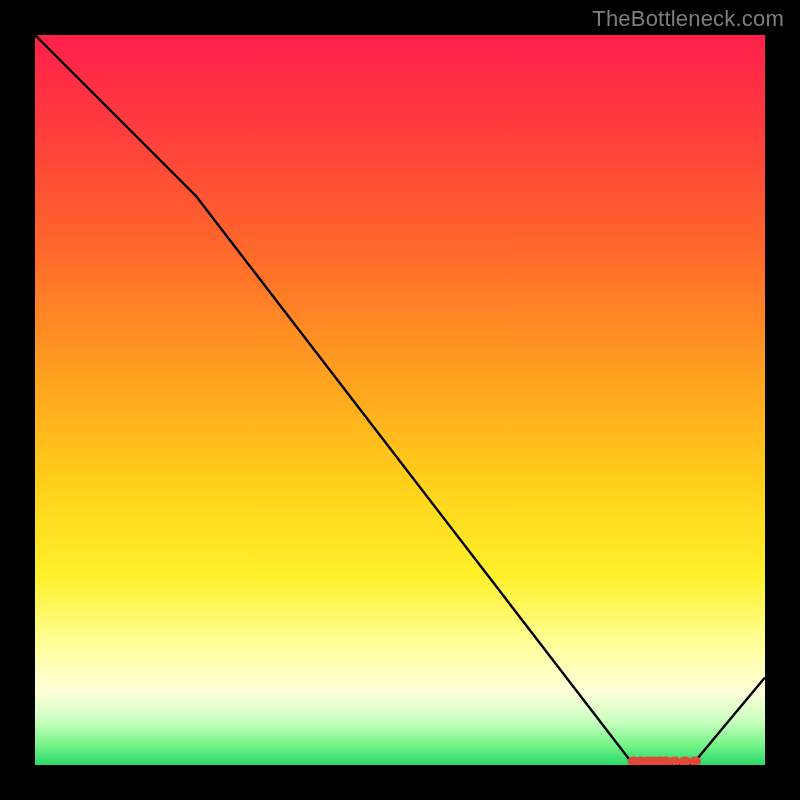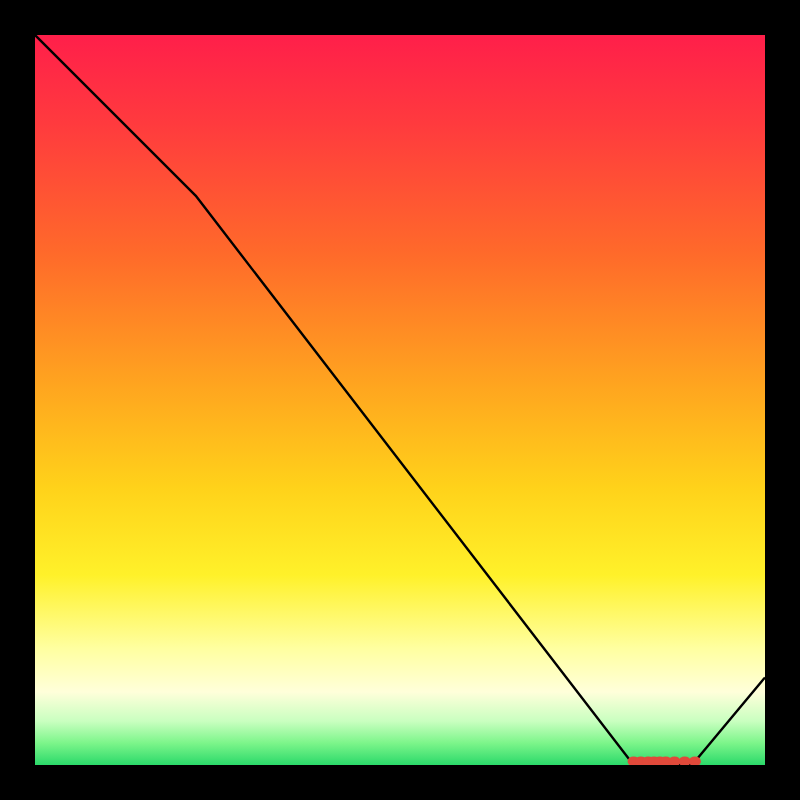--- a/index.html
+++ b/index.html
@@ -57,20 +57,21 @@
     top: 35px;
     width: 730px;
     height: 730px;
     z-index: 2;
   }
 </style>
 </head>
 <body>
 
 <div class="frame">
+  <div class="watermark">TheBottleneck.com</div>
 
   <div class="plot"></div>
 
   <svg class="overlay" viewBox="0 0 730 730" preserveAspectRatio="none">
     <polyline id="main-line" fill="none" stroke="#000" stroke-width="2.4" stroke-linejoin="round" points="0.0,0.0 160.6,160.6 598.6,730.0 657.0,730.0 730.0,642.4"></polyline>
     <g id="marker-group">
         <ellipse cx="598.6" cy="726.4" rx="6" ry="5" fill="#e0493a"></ellipse>
         <ellipse cx="605.9" cy="726.4" rx="6" ry="5" fill="#e0493a"></ellipse>
         <ellipse cx="613.2" cy="726.4" rx="6" ry="5" fill="#e0493a"></ellipse>
         <ellipse cx="619.0" cy="726.4" rx="6" ry="5" fill="#e0493a"></ellipse>

